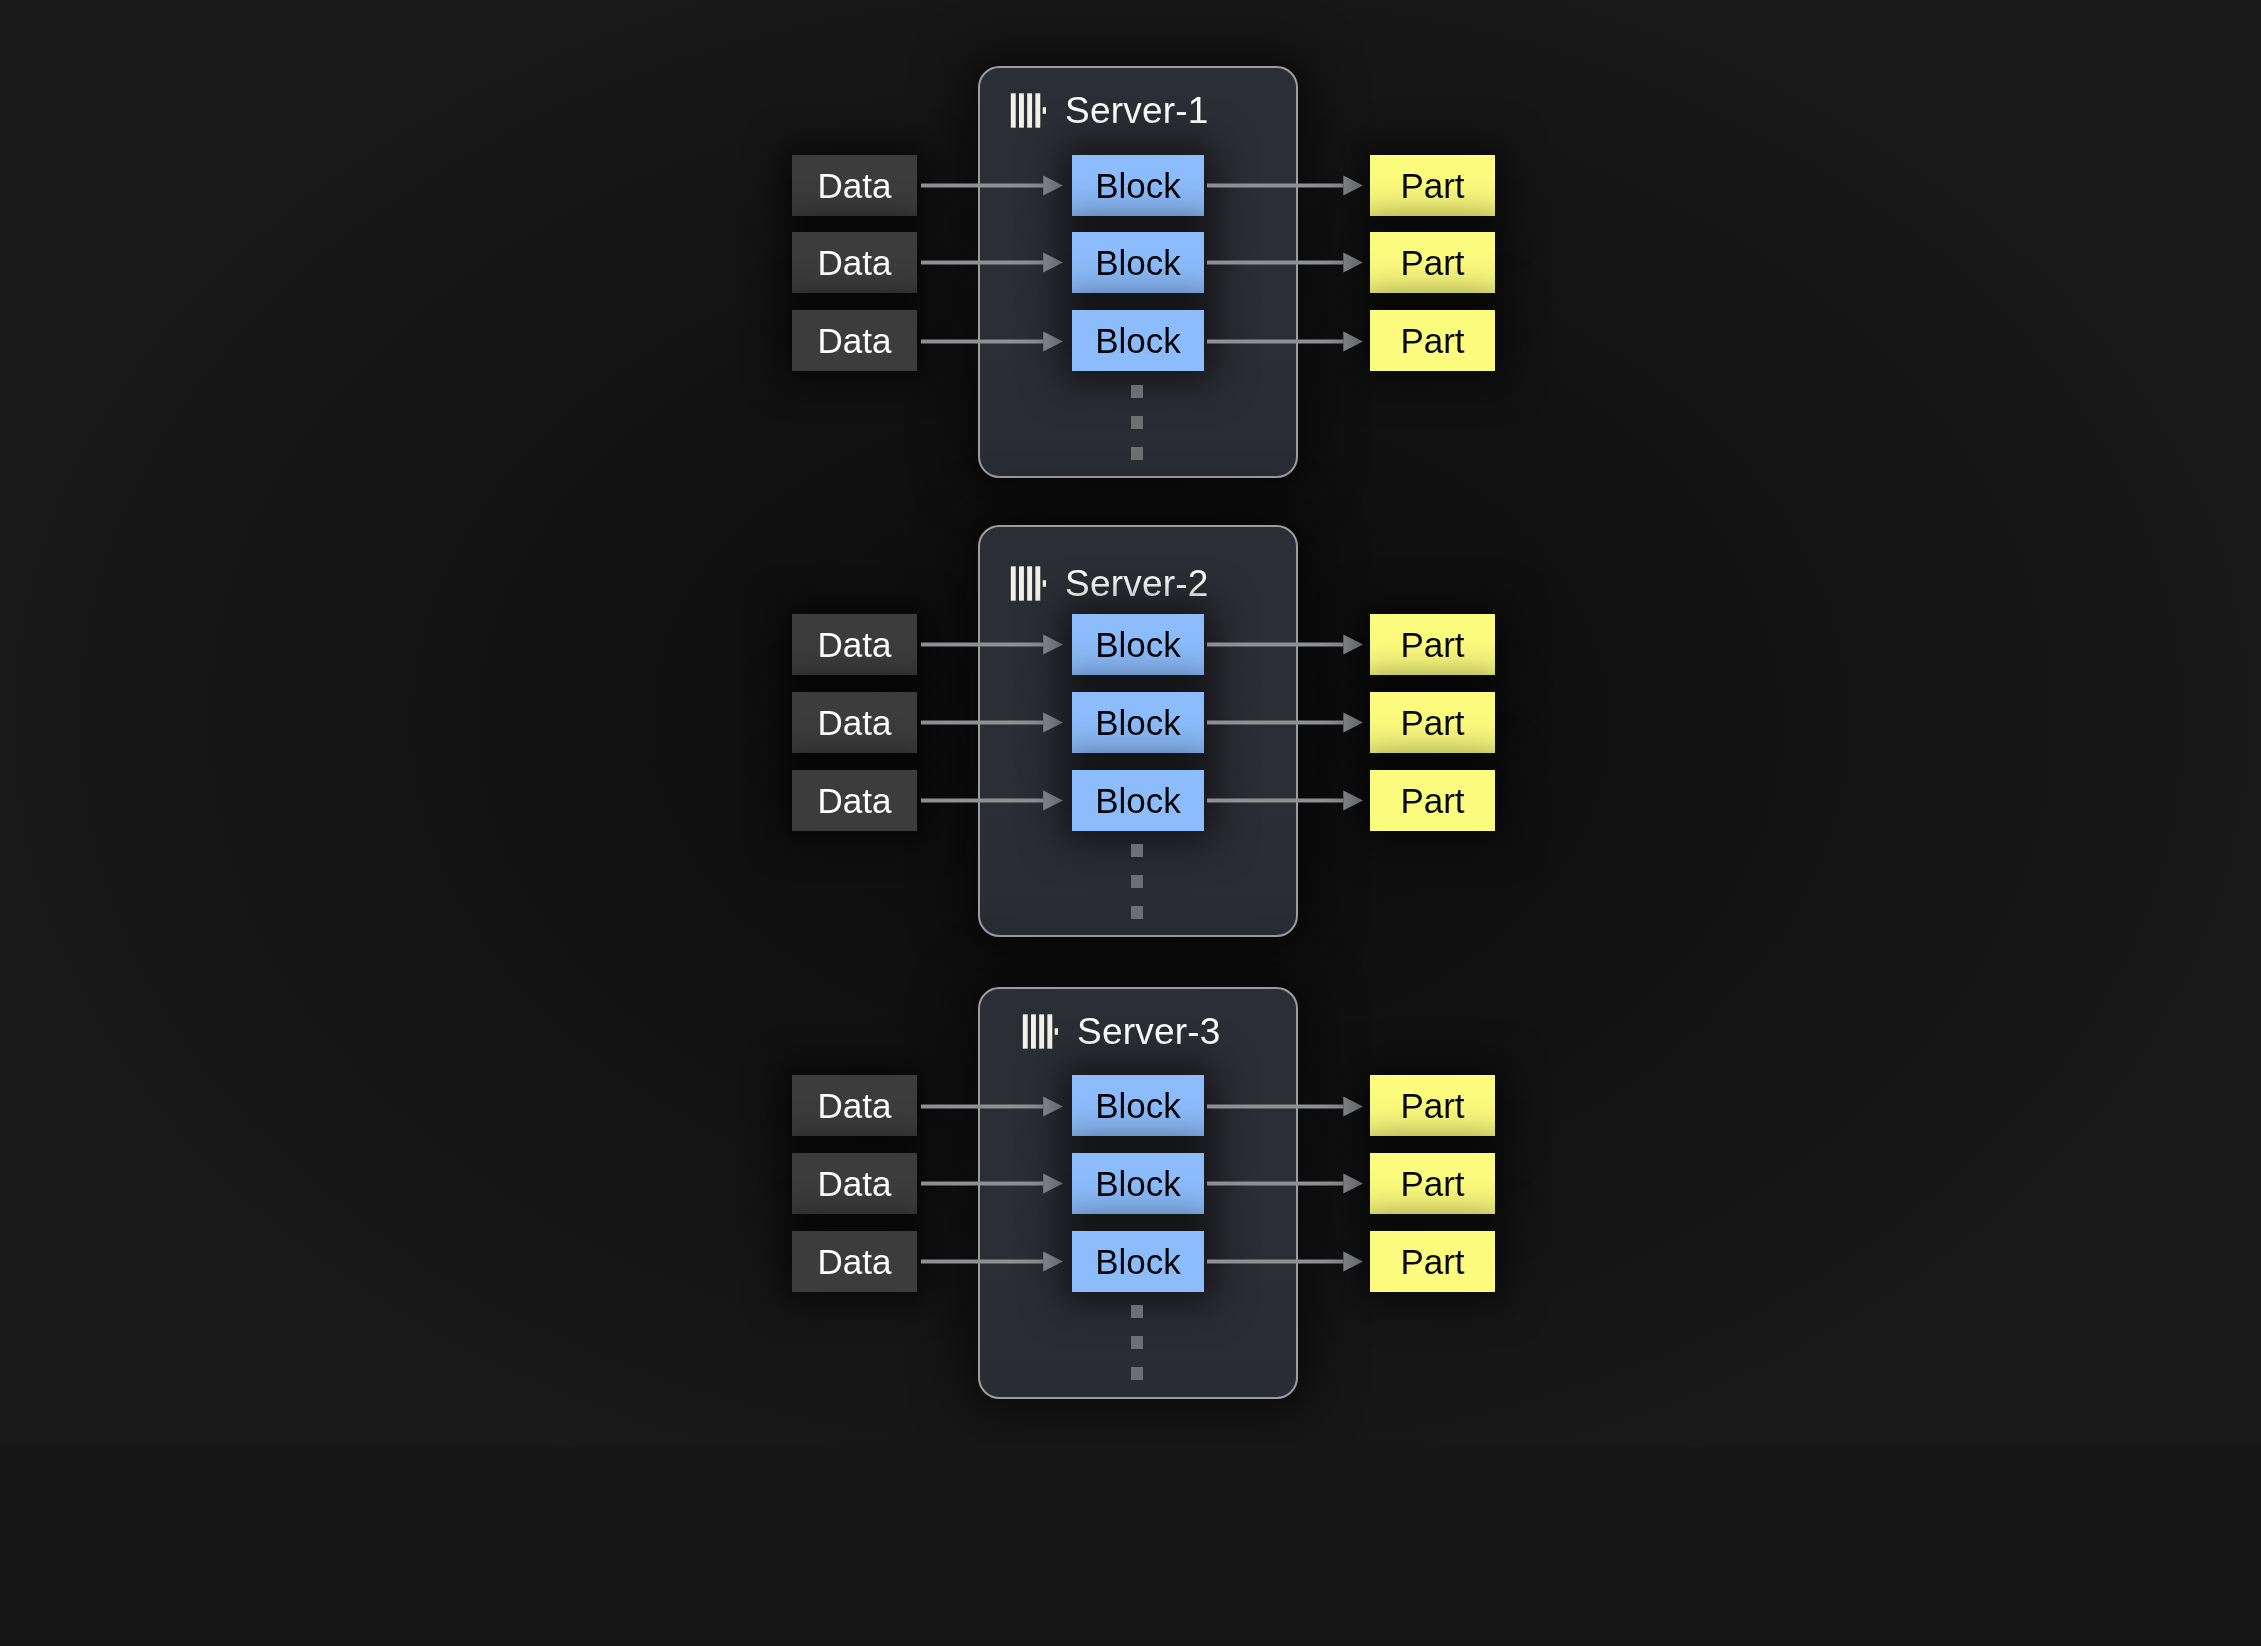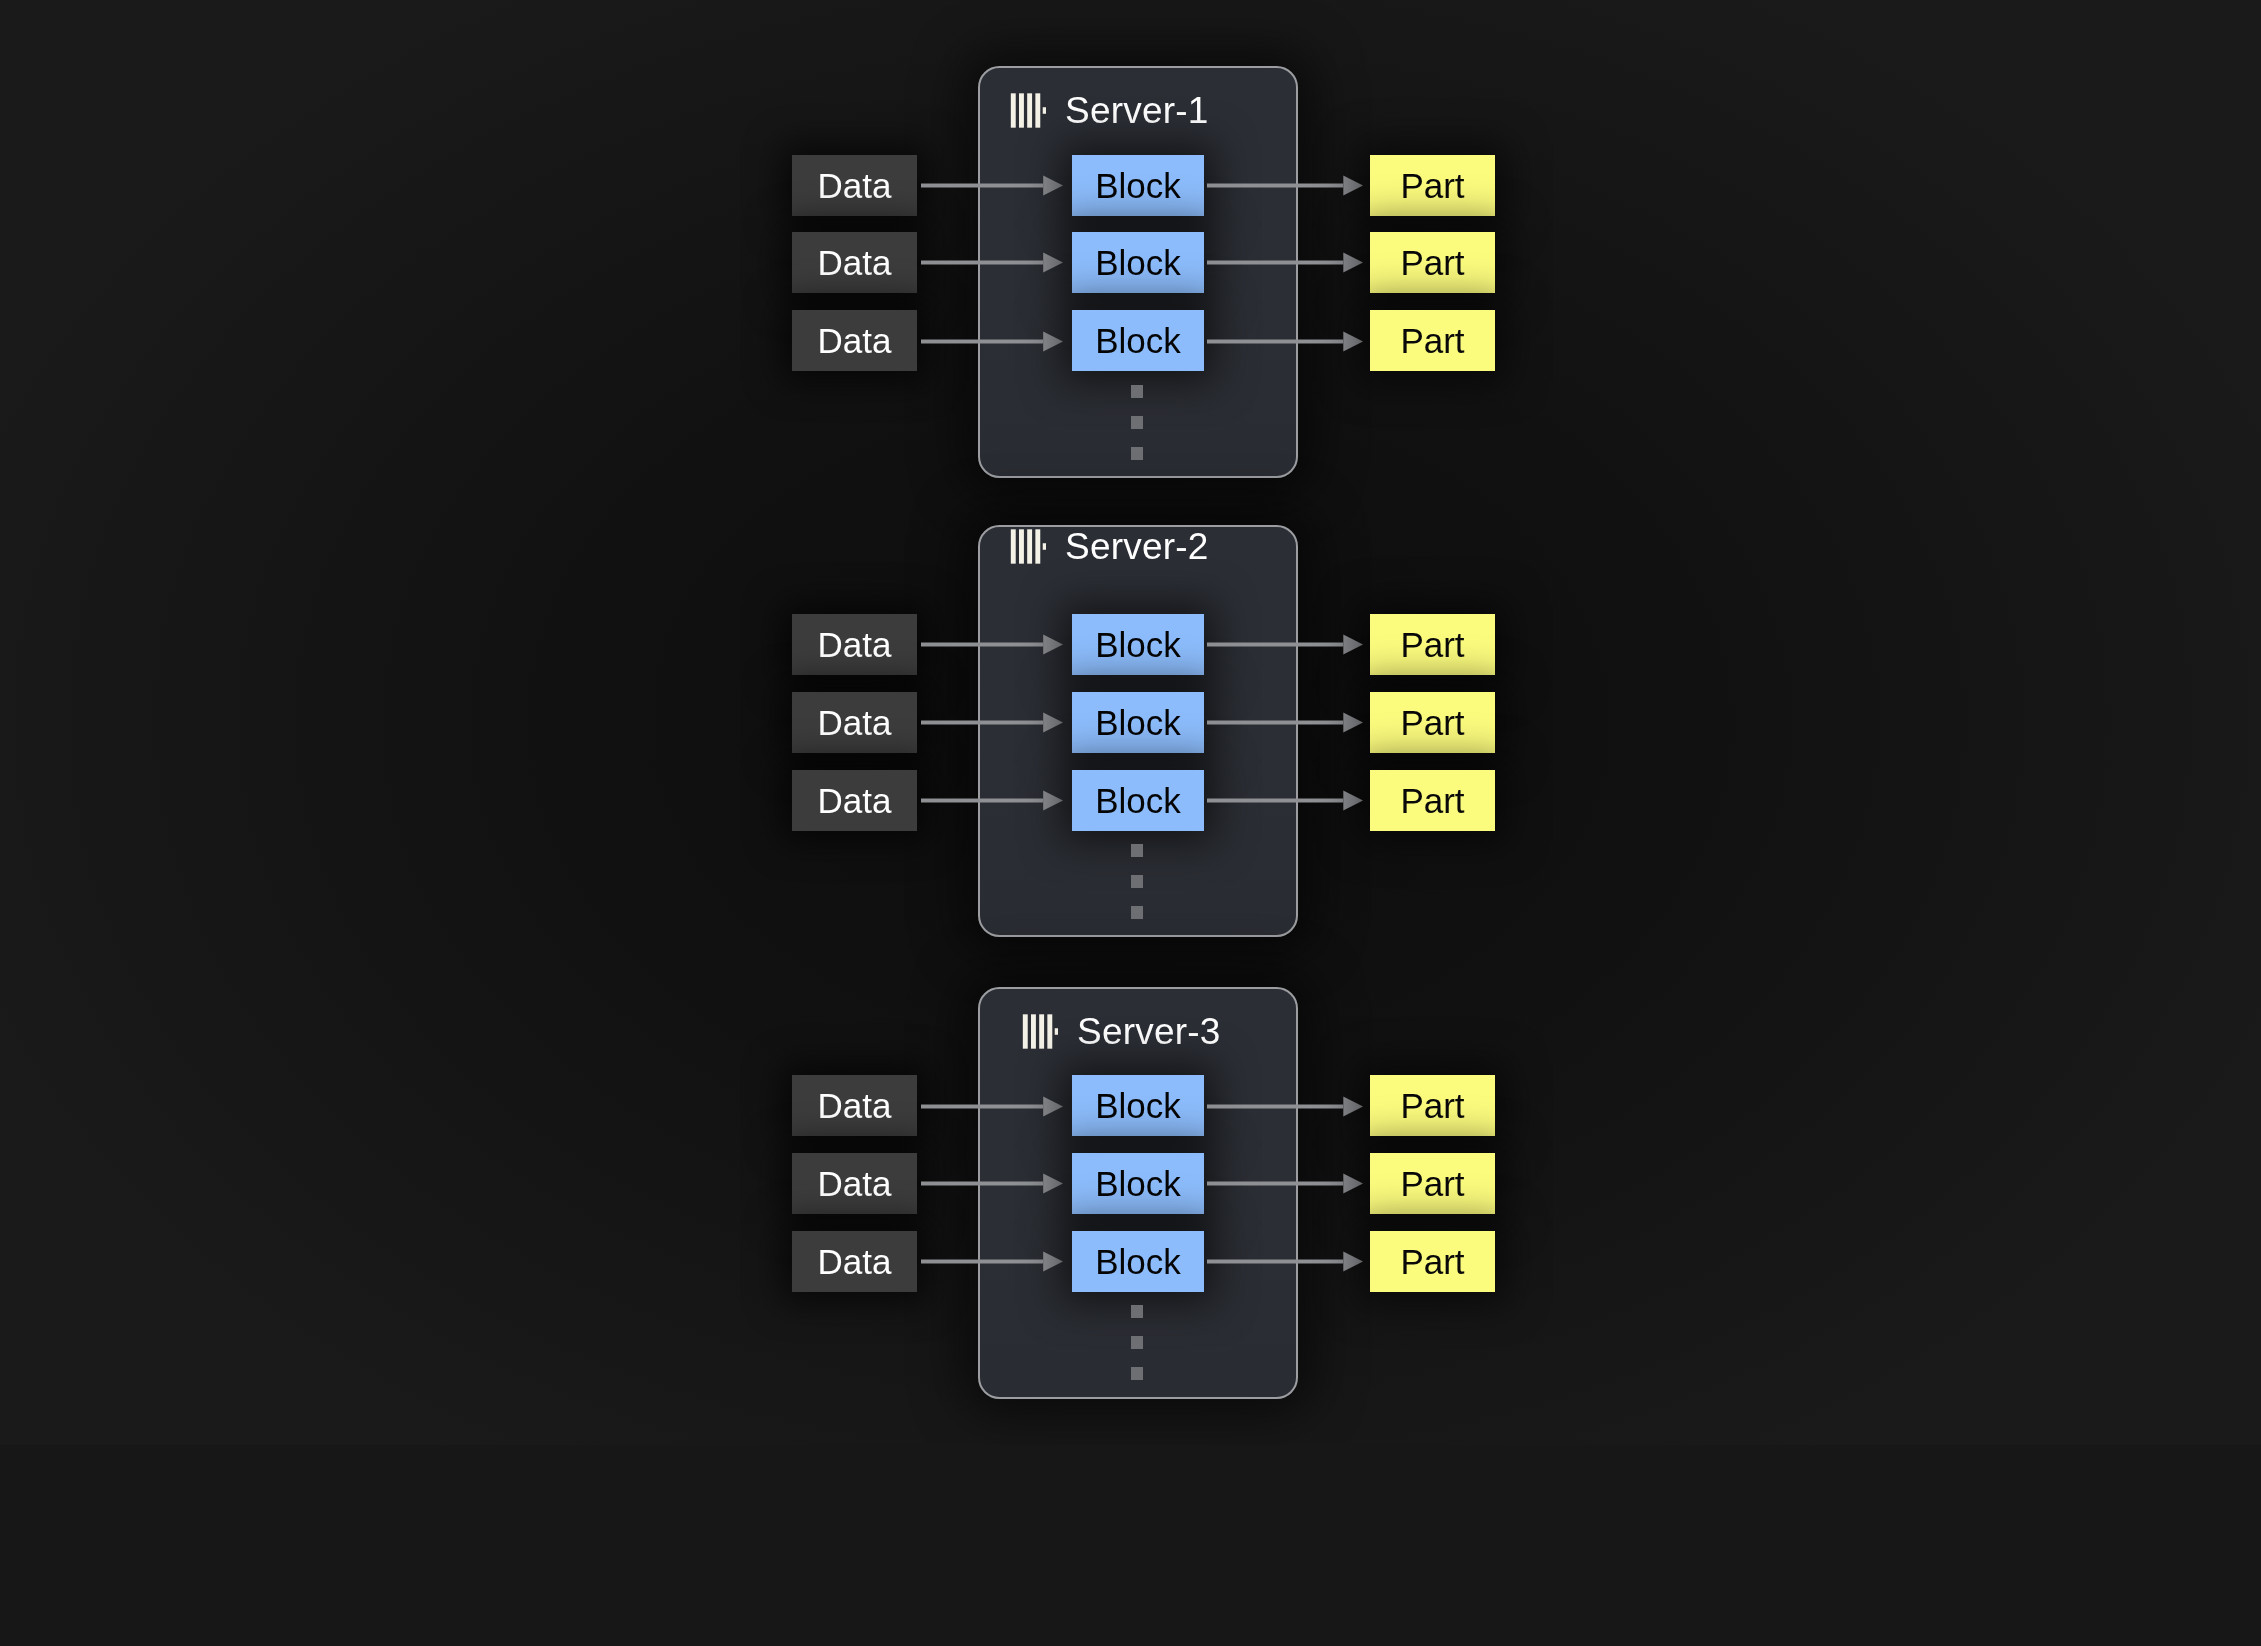--- a/index.html
+++ b/index.html
@@ -197,21 +197,21 @@
   <div class="node node-part" style="left:1370px; top:310px;">Part</div>
 
   <div class="dots dots-inner" style="left:1131px; top:385px;">
     <span class="dot"></span>
     <span class="dot"></span>
     <span class="dot"></span>
   </div>
 
   <div class="server-panel" style="left:978px; top:525px; height:412px;"></div>
 
-  <div class="server-header" style="left:1010px; top:523px;">
+  <div class="server-header" style="left:1010px; top:560px;">
     <svg class="server-icon" viewBox="0 0 44 42">
       <rect x="1" y="0" width="6" height="42" fill="#f4f1e6"></rect>
       <rect x="11" y="0" width="6" height="42" fill="#f4f1e6"></rect>
       <rect x="21" y="0" width="6" height="42" fill="#f4f1e6"></rect>
       <rect x="31" y="0" width="6" height="42" fill="#f4f1e6"></rect>
       <rect x="40" y="17" width="4" height="8" fill="#f4f1e6"></rect>
     </svg>
     <span class="server-title">Server-2</span>
   </div>
 

